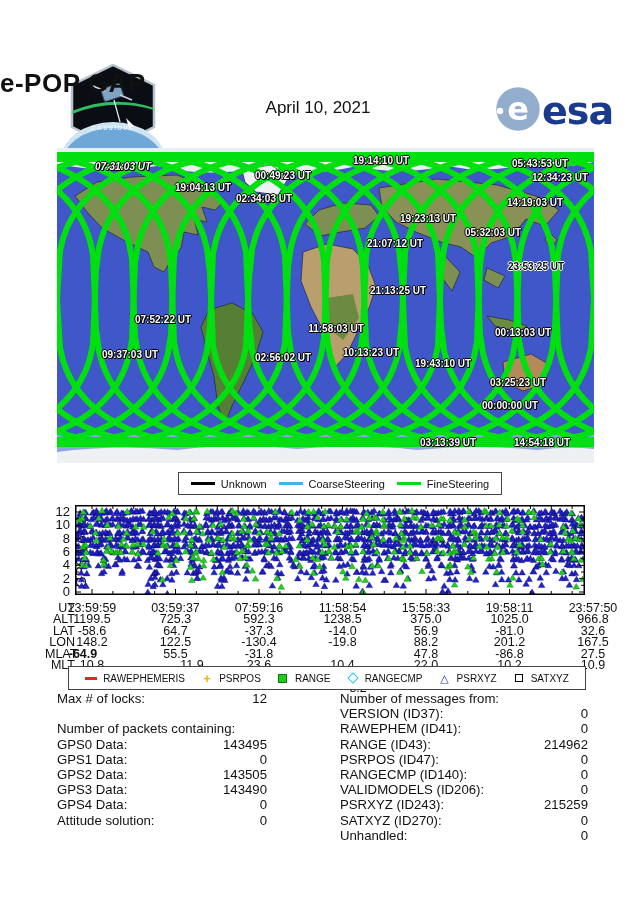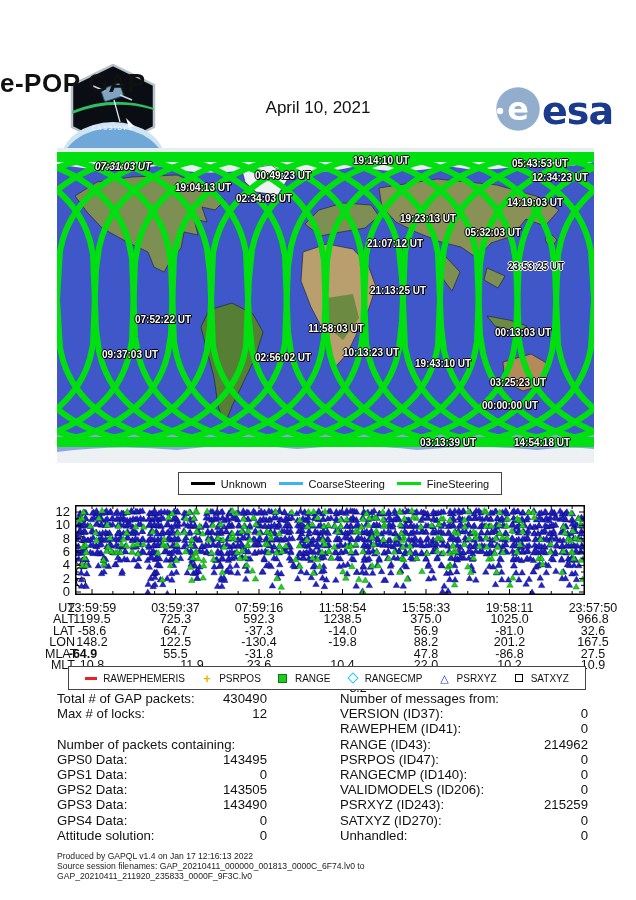--- a/index.html
+++ b/index.html
@@ -273,24 +273,20 @@
       <div class="leg-item">
         <span class="glyph">
           <span style="width: 6px; height: 6px; border: 1.6px solid rgb(0, 0, 0); display: inline-block;"></span>
         </span>
         <span>SATXYZ</span>
       </div>
     </div>
 
   <div class="abs statcol" id="statsL">
       <div class="stat-row">
-        <span>Total # of GAP packets:</span>
-        <span>430490</span>
-      </div>
-      <div class="stat-row">
         <span>Max # of locks:</span>
         <span>12</span>
       </div>
       <div class="stat-row">
         <span></span>
         <span></span>
       </div>
       <div class="stat-row">
         <span>Number of packets containing:</span>
         <span></span>
@@ -356,19 +352,14 @@
       <div class="stat-row">
         <span>SATXYZ (ID270):</span>
         <span>0</span>
       </div>
       <div class="stat-row">
         <span>Unhandled:</span>
         <span>0</span>
       </div>
     </div>
 
-  <div class="abs" id="footer">
-    <div>Produced by GAPQL v1.4 on Jan 17 12:16:13 2022</div>
-    <div>Source session filenames: GAP_20210411_000000_001813_0000C_6F74.lv0 to</div>
-    <div>GAP_20210411_211920_235833_0000F_9F3C.lv0</div>
-  </div>
 
 </div>
 
 </body></html>

